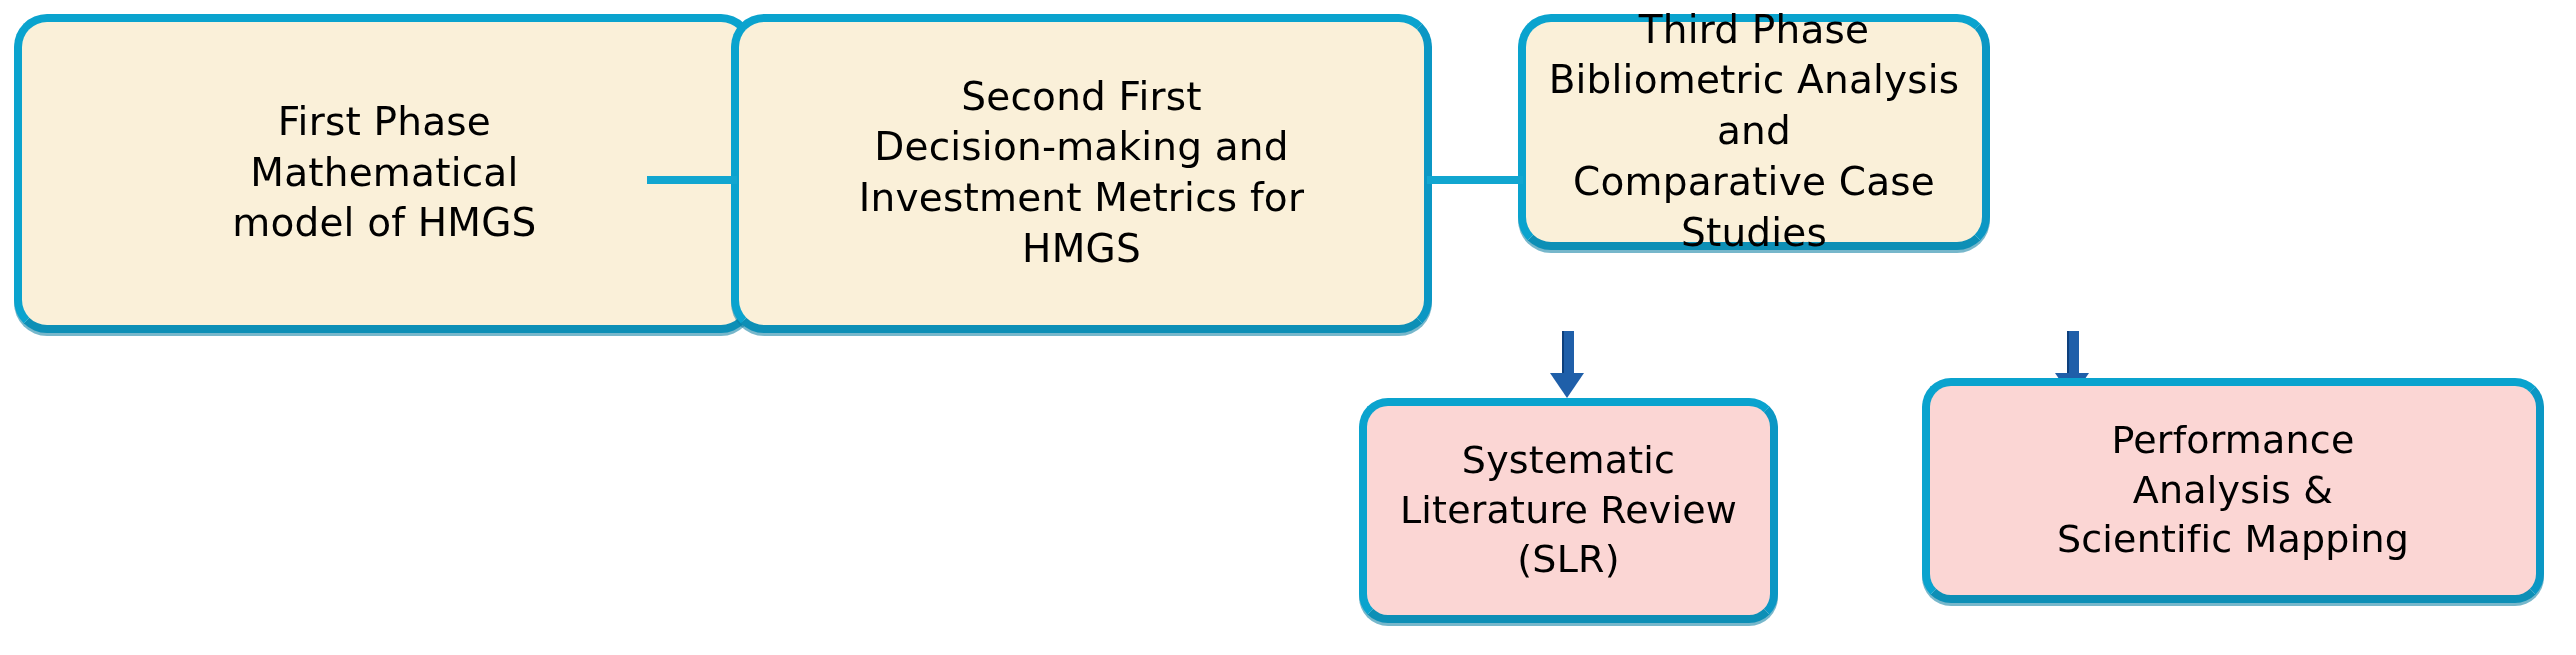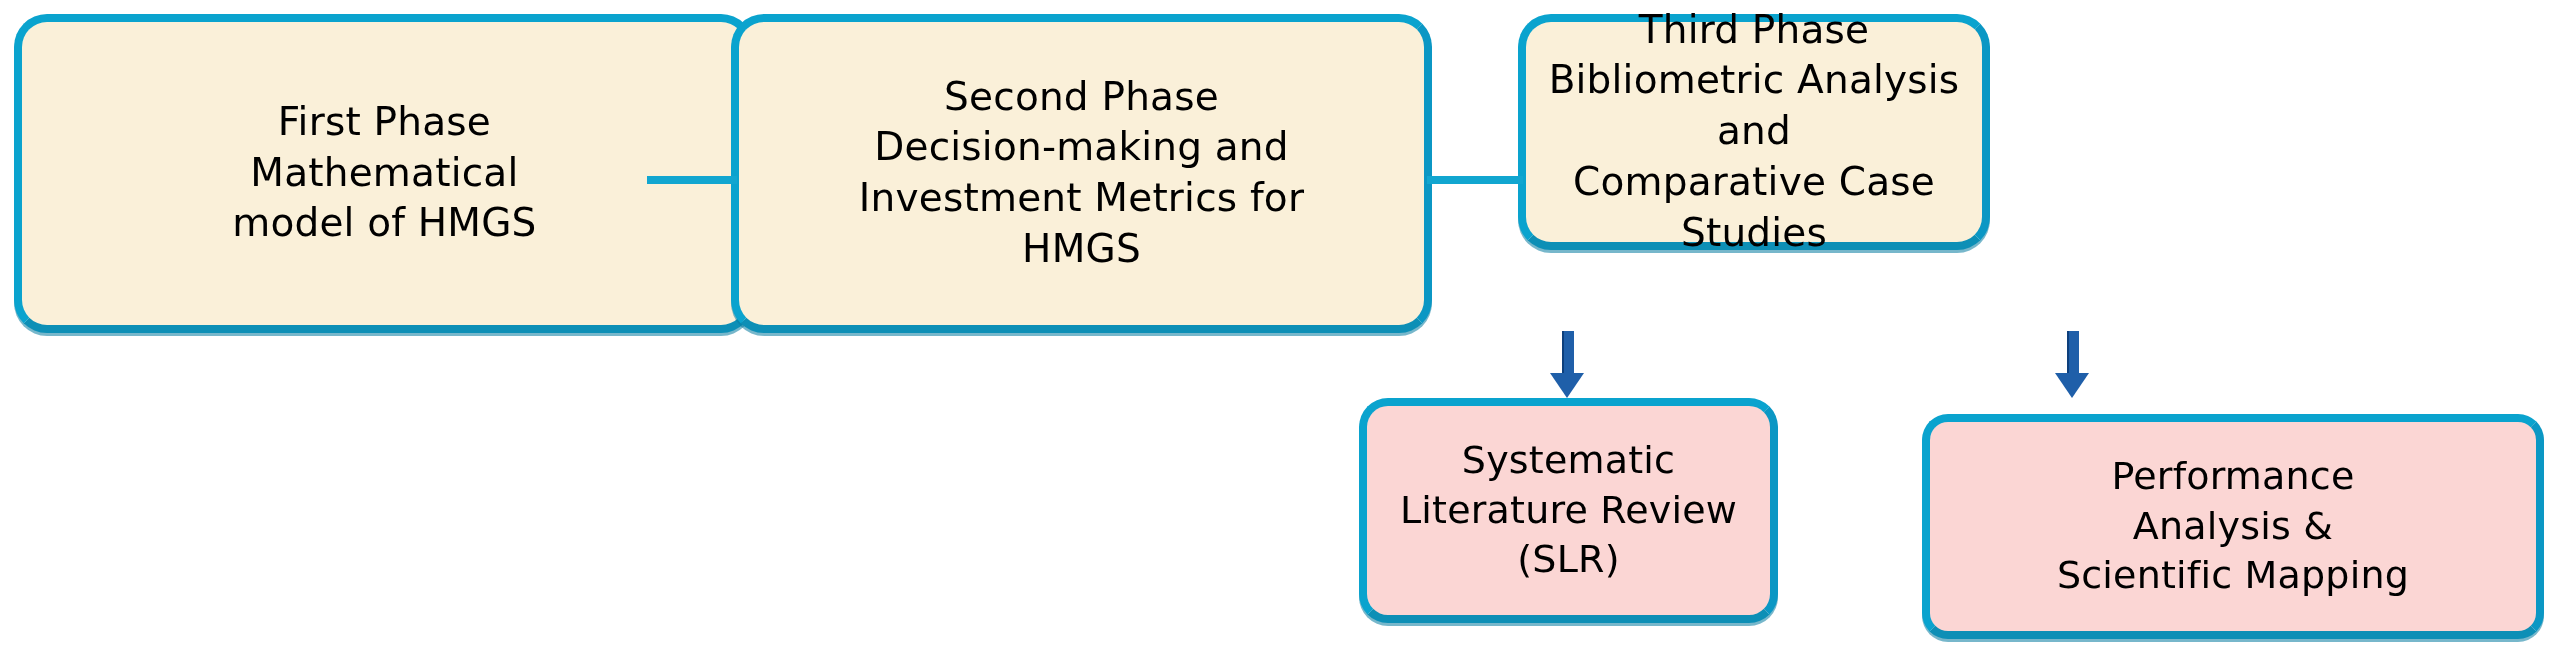--- a/index.html
+++ b/index.html
@@ -90,21 +90,21 @@
 </style>
 </head>
 <body>
 
 <div id="canvas">
 
   <div class="node phase" style="left:14.4px; top:13.5px; width:740px; height:319px;">First Phase
 Mathematical
 model of HMGS</div>
 
-  <div class="node phase" style="left:731px; top:13.5px; width:701px; height:319px;">Second Phase
+  <div class="node phase" style="left:731px; top:13.5px; width:701px; height:319px;">Second First
 Decision-making and
 Investment Metrics for
 HMGS</div>
 
   <div class="node phase" style="left:1518px; top:13.5px; width:472px; height:236px;">Third Phase
 Bibliometric Analysis and
 Comparative Case
 Studies</div>
 
   <div class="hconn" style="left:647px; top:176px; width:90px;"></div>
@@ -118,18 +118,18 @@
 
   <div class="arrow-down" style="left:2063px; top:331px; height:69px;">
     <div class="shaft" style="height:46px;"></div>
     <div class="head" style="top:42px;"></div>
   </div>
 
   <div class="node outcome" style="left:1359px; top:398px; width:419px; height:225px;">Systematic
 Literature Review
 (SLR)</div>
 
-  <div class="node outcome" style="left:1922px; top:414px; width:622px; height:225px;border-radius:26px;">Performance
+  <div class="node outcome" style="left:1922px; top:378px; width:622px; height:225px;">Performance
 Analysis &amp;
 Scientific Mapping</div>
 
 </div>
 
 
 </body></html>

